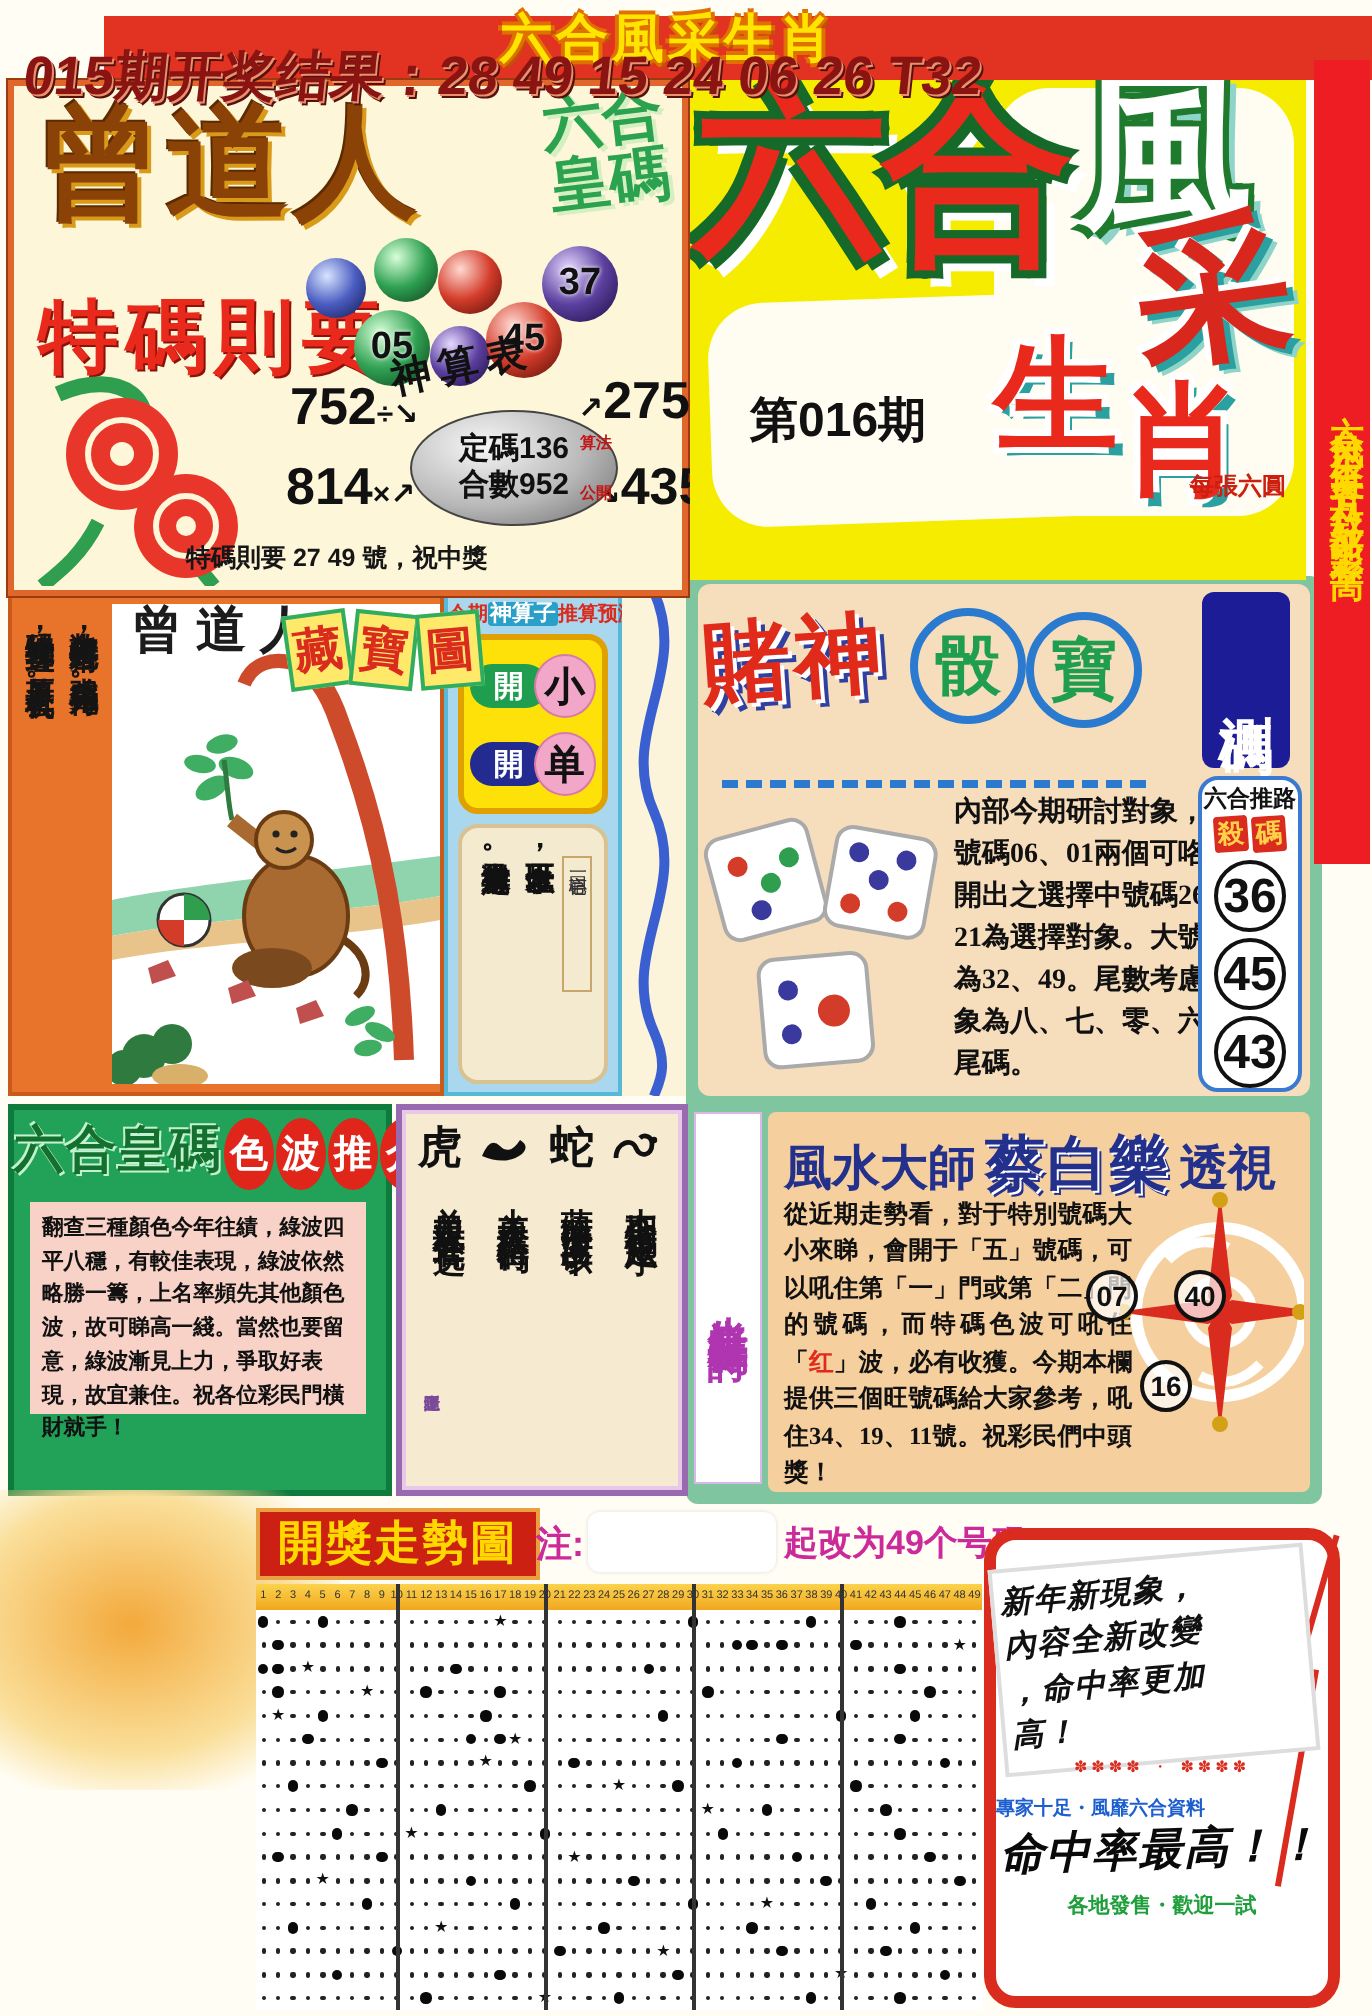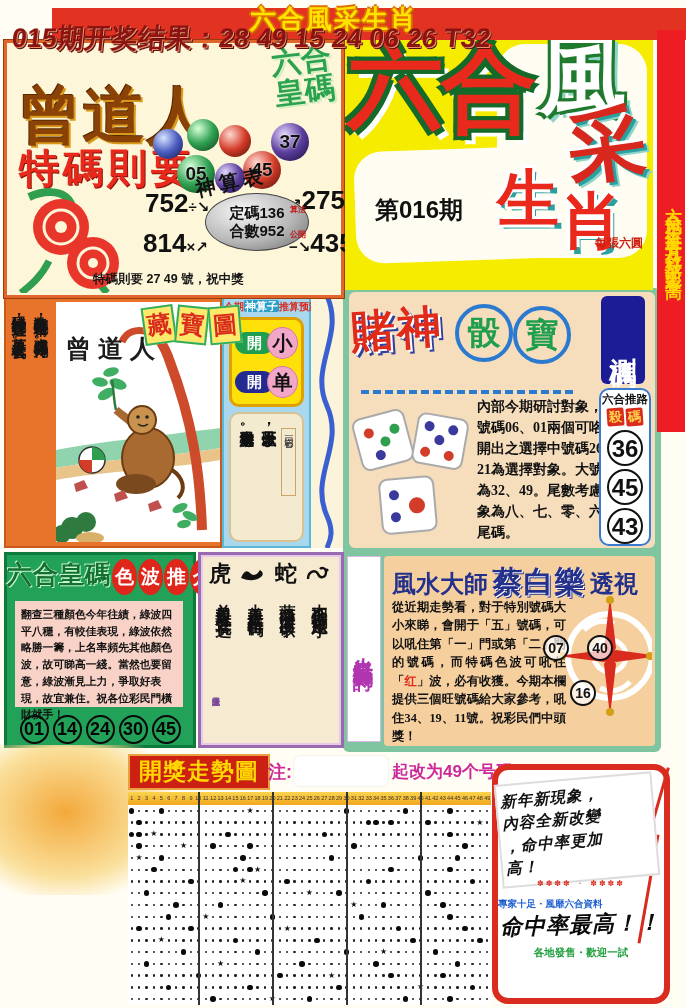--- a/index.html
+++ b/index.html
@@ -1,19 +1,19 @@
 <!DOCTYPE html>
 <html><head>
 <meta charset="utf-8">
 <style>
   html,body{margin:0;padding:0;background:#fff;}
   .page{position:relative;width:686px;height:1008px;background:#fffdf4;overflow:hidden;
         font-family:"Liberation Sans","DejaVu Sans",sans-serif;}
   .abs{position:absolute;}
-  .serif{font-family:"Liberation Serif","DejaVu Serif",serif;margin-top:34px;}
+  .serif{font-family:"Liberation Serif","DejaVu Serif",serif;}
   .vtext{writing-mode:vertical-rl;text-orientation:upright;}
 
   
   .top-banner{left:52px;top:8px;width:634px;height:32px;background:#e23222;}
   .banner-text{left:250px;top:2px;font-weight:900;font-size:26px;color:#ffe400;letter-spacing:2px;
     text-shadow:2px 0 0 #e07000,-2px 0 0 #e07000,0 2px 0 #e07000,0 -2px 0 #e07000,2px 2px 0 #b85800;}
   .result-line{left:12px;top:20px;z-index:30;font-weight:900;font-size:27px;color:#8a1412;
     transform:skewX(-6deg);text-shadow:1px 1px 0 #e89070,2px 2px 0 #55100a;white-space:nowrap;}
 
   
@@ -28,21 +28,21 @@
   .ball{border-radius:50%;display:flex;align-items:center;justify-content:center;
         font-weight:800;font-size:19px;color:#111;text-shadow:0 0 2px #fff;}
   .ball.green{background:radial-gradient(circle at 35% 30%,#d8ffd8,#2fa052 50%,#10461e 95%);}
   .ball.red{background:radial-gradient(circle at 35% 30%,#ffd8d0,#d43c2a 50%,#5e120a 95%);}
   .ball.blue{background:radial-gradient(circle at 35% 30%,#d8e4ff,#4a5cc0 50%,#141e58 95%);}
   .ball.purple{background:radial-gradient(circle at 35% 30%,#e6d8ff,#5b3f9e 50%,#201048 95%);}
   .shensuan-title{left:188px;top:126px;font-weight:900;font-size:20px;letter-spacing:4px;color:#111;
     transform:rotate(-12deg);}
   .calc-num{font-weight:900;font-size:26px;color:#111;}
   .calc-op{font-weight:900;font-size:15px;color:#111;}
-  .calc-oval{left:198px;top:150px;width:102px;height:56px;border-radius:50%;
+  .calc-oval{left:198px;top:162px;width:102px;height:56px;border-radius:50%;
     background:radial-gradient(ellipse at 35% 30%,#f6f6f6,#b8b8b8 55%,#6a6a6a);
     border:1px solid #444;display:flex;flex-direction:column;align-items:center;justify-content:center;}
   .calc-oval div{font-weight:800;font-size:15px;color:#101010;line-height:1.2;white-space:nowrap;}
   .calc-side{position:absolute;font-size:8px;color:#c01818;font-weight:700;}
   .zdr-note{left:86px;font-weight:700;font-size:12.5px;color:#161616;white-space:nowrap;}
 
   
   .p-mast{left:345px;top:40px;width:308px;height:250px;background:#f6ec00;overflow:hidden;z-index:2;}
   .blob{background:#fffdf2;border-radius:28px;}
   .m-ch{font-weight:900;line-height:1;}
@@ -379,21 +379,20 @@
           <div class="tui-circle">43</div>
         </div>
     </div>
   </section>
 
   <section class="abs p-sebo">
     <div class="abs sebo-title">
       <span class="sebo-g">六合皇碼</span><span class="sebo-r"><span>色</span><span>波</span><span>推</span><span>介</span></span>
     </div>
     <div class="abs sebo-body">翻查三種顏色今年往績，綠波四平八穩，有較佳表現，綠波依然略勝一籌，上名率頻先其他顏色波，故可睇高一綫。當然也要留意，綠波漸見上力，爭取好表現，故宜兼住。祝各位彩民門橫財就手！</div>
-    <div class="abs sebo-nums" id="sebo-nums"><span class="num-circle">01</span><span class="num-circle">14</span><span class="num-circle">24</span><span class="num-circle">30</span><span class="num-circle">45</span></div>
   </section>
 
   <section class="abs p-poem">
     <div class="abs poem-head">
       <span>虎</span>
       <svg width="26" height="16" viewBox="0 0 26 16">
         <path d="M1,12 Q5,2 10,7 T20,4 Q25,7 21,11 Q13,17 1,12 Z" fill="#111"></path>
       </svg>
       <span>蛇</span>
       <svg width="24" height="18" viewBox="0 0 24 18">

